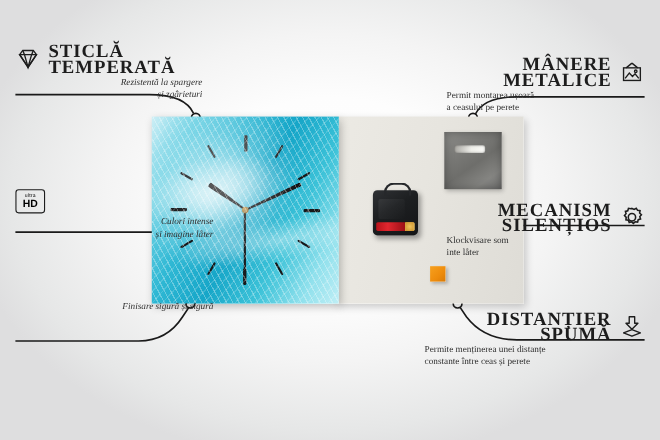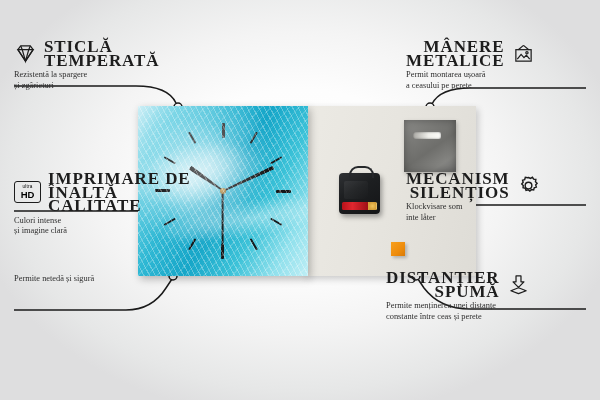--- a/index.html
+++ b/index.html
@@ -90,22 +90,22 @@
   .callout{position:absolute;}
   .co-head{display:flex;align-items:center;gap:7px;}
   .co-title{
     font-size:17px;line-height:13.5px;letter-spacing:.9px;font-weight:700;color:#1d1d1d;
     text-transform:uppercase;white-space:pre-line;
   }
   .co-sub{
     font-size:8.4px;line-height:10.6px;color:#2e2e2e;white-space:pre-line;padding-top:3px;
   }
   .co-left .co-head{justify-content:flex-start;}
-  .co-left .co-sub{text-align:left;}
-  .co-right .co-head{justify-content:flex-start;}
+  .co-left .co-sub{text-align:right;font-style:italic;}
+  .co-right .co-head{justify-content:flex-end;margin-top:12px;}
   .co-right .co-title{text-align:right;}
   .co-right .co-sub{text-align:left;}
   .ico{width:23px;height:21px;flex:0 0 auto;color:#1d1d1d;}
   .ico svg{display:block;width:100%;height:100%;}
   .hdbadge{
     width:25px;height:20px;border:1.3px solid #1d1d1d;border-radius:3px;flex:0 0 auto;
     display:flex;flex-direction:column;align-items:center;justify-content:center;line-height:1;
   }
   .hdbadge .u{font-size:4.6px;letter-spacing:.2px;font-family:"Liberation Sans",sans-serif;}
   .hdbadge .h{font-size:9.5px;font-weight:700;font-family:"Liberation Sans",sans-serif;margin-top:.5px;}
@@ -211,29 +211,27 @@
     <div class="co-sub">Rezistentă la spargere
 și zgârieturi</div>
   </div>
 
   <div class="callout co-left" style="left:14px;top:172px;width:180px;">
     <div class="co-head">
       <span class="hdbadge">
         <span class="u">ultra</span>
         <span class="h">HD</span>
       </span>
-      <span class="co-title">IMPRIMARE DE
-ÎNALTĂ CALITATE</span>
     </div>
     <div class="co-sub">Culori intense
-și imagine clară</div>
+și imagine låter</div>
   </div>
 
   <div class="callout co-left" style="left:14px;top:271px;width:180px;">
-    <div class="co-sub">Permite netedă și sigură</div>
+    <div class="co-sub">Finisare sigură și sigură</div>
   </div>
 
   <div class="callout co-right" style="left:406px;top:40px;width:180px;">
     <div class="co-head">
       <span class="co-title">MÂNERE
 METALICE</span>
       <span class="ico">
         <svg viewBox="0 0 24 22">
             <g fill="none" stroke="currentColor" stroke-width="1.3">
           <rect x="4" y="7" width="16" height="12"></rect>

